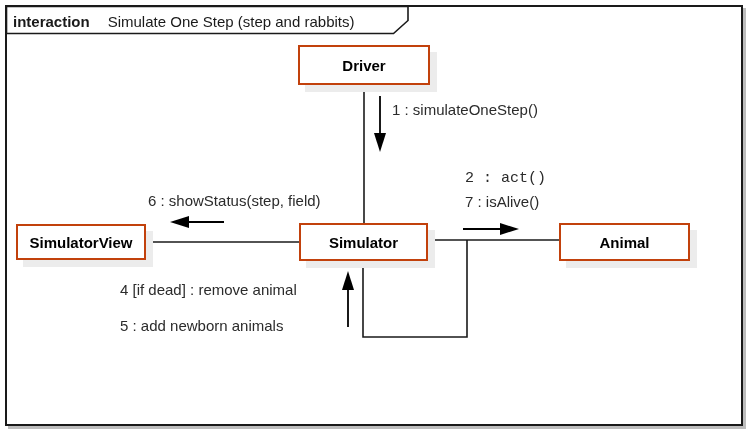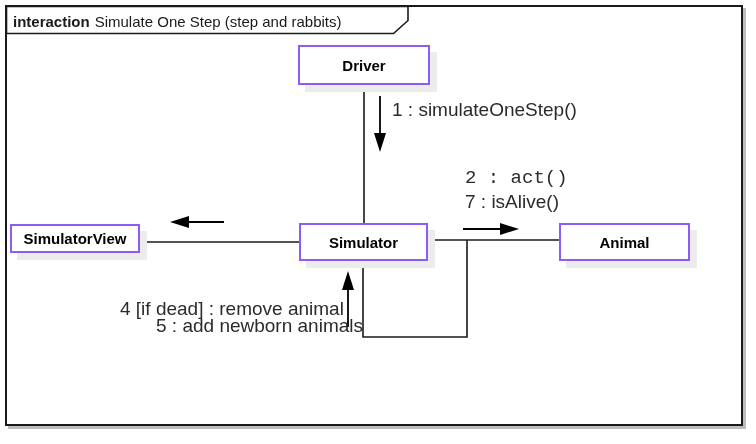--- a/index.html
+++ b/index.html
@@ -40,52 +40,52 @@
   .frame-title {
     position: absolute;
     left: 13px;
     top: 11px;
     height: 22px;
     line-height: 22px;
     font-size: 15px;
     color: #1a1a1a;
     white-space: nowrap;
   }
-  .frame-title .kw { font-weight: bold; margin-right: 5px; }
+  .frame-title .kw { font-weight: bold; margin-right: 18px; }
   
   .obj-box {
     position: absolute;
     background: #ffffff;
-    border: 2px solid #8b5cf6;
+    border: 2px solid #c2410c;
     box-sizing: border-box;
     display: flex;
     align-items: center;
     justify-content: center;
     font-size: 15px;
     font-weight: bold;
     color: #000000;
     box-shadow: 7px 7px 0 #ececec;
   }
   .obj-driver        { left: 298px; top: 45px;  width: 132px; height: 40px; }
-  .obj-simulatorview { left: 10px;  top: 224px; width: 130px; height: 29px; }
+  .obj-simulatorview { left: 16px;  top: 224px; width: 130px; height: 36px; }
   .obj-simulator     { left: 299px; top: 223px; width: 129px; height: 38px; }
   .obj-animal        { left: 559px; top: 223px; width: 131px; height: 38px; }
   
   .msg {
     position: absolute;
-    font-size: 19px;
+    font-size: 15px;
     line-height: 21px;
     color: #2b2b2b;
     white-space: nowrap;
   }
   .msg1  { left: 392px; top: 99px;  }
   .msg2  { left: 465px; top: 168px; font-family: Liberation Mono, monospace; }
   .msg3  { left: 465px; top: 191px; }
-  .msg4  { left: 120px; top: 298px; }
-  .msg5  { left: 120px; top: 315px; margin-left: 36px; }
+  .msg4  { left: 120px; top: 279px; }
+  .msg5  { left: 120px; top: 315px; }
   .msg6  { left: 148px; top: 190px; }
 </style>
 </head>
 <body>
 
 <div class="canvas">
 
   <div class="frame"></div>
 
   <svg class="layer" viewBox="0 0 756 444">
@@ -125,14 +125,15 @@
   </div>
   <div class="obj-box obj-simulator">
     <span>Simulator</span>
   </div>
 
   <div class="msg msg1">1 : simulateOneStep()</div>
   <div class="msg msg2">2 : act()</div>
   <div class="msg msg3">7 : isAlive()</div>
   <div class="msg msg4">4 [if dead] : remove animal</div>
   <div class="msg msg5">5 : add newborn animals</div>
+  <div class="msg msg6">6 : showStatus(step, field)</div>
 
 </div>
 
 </body></html>

